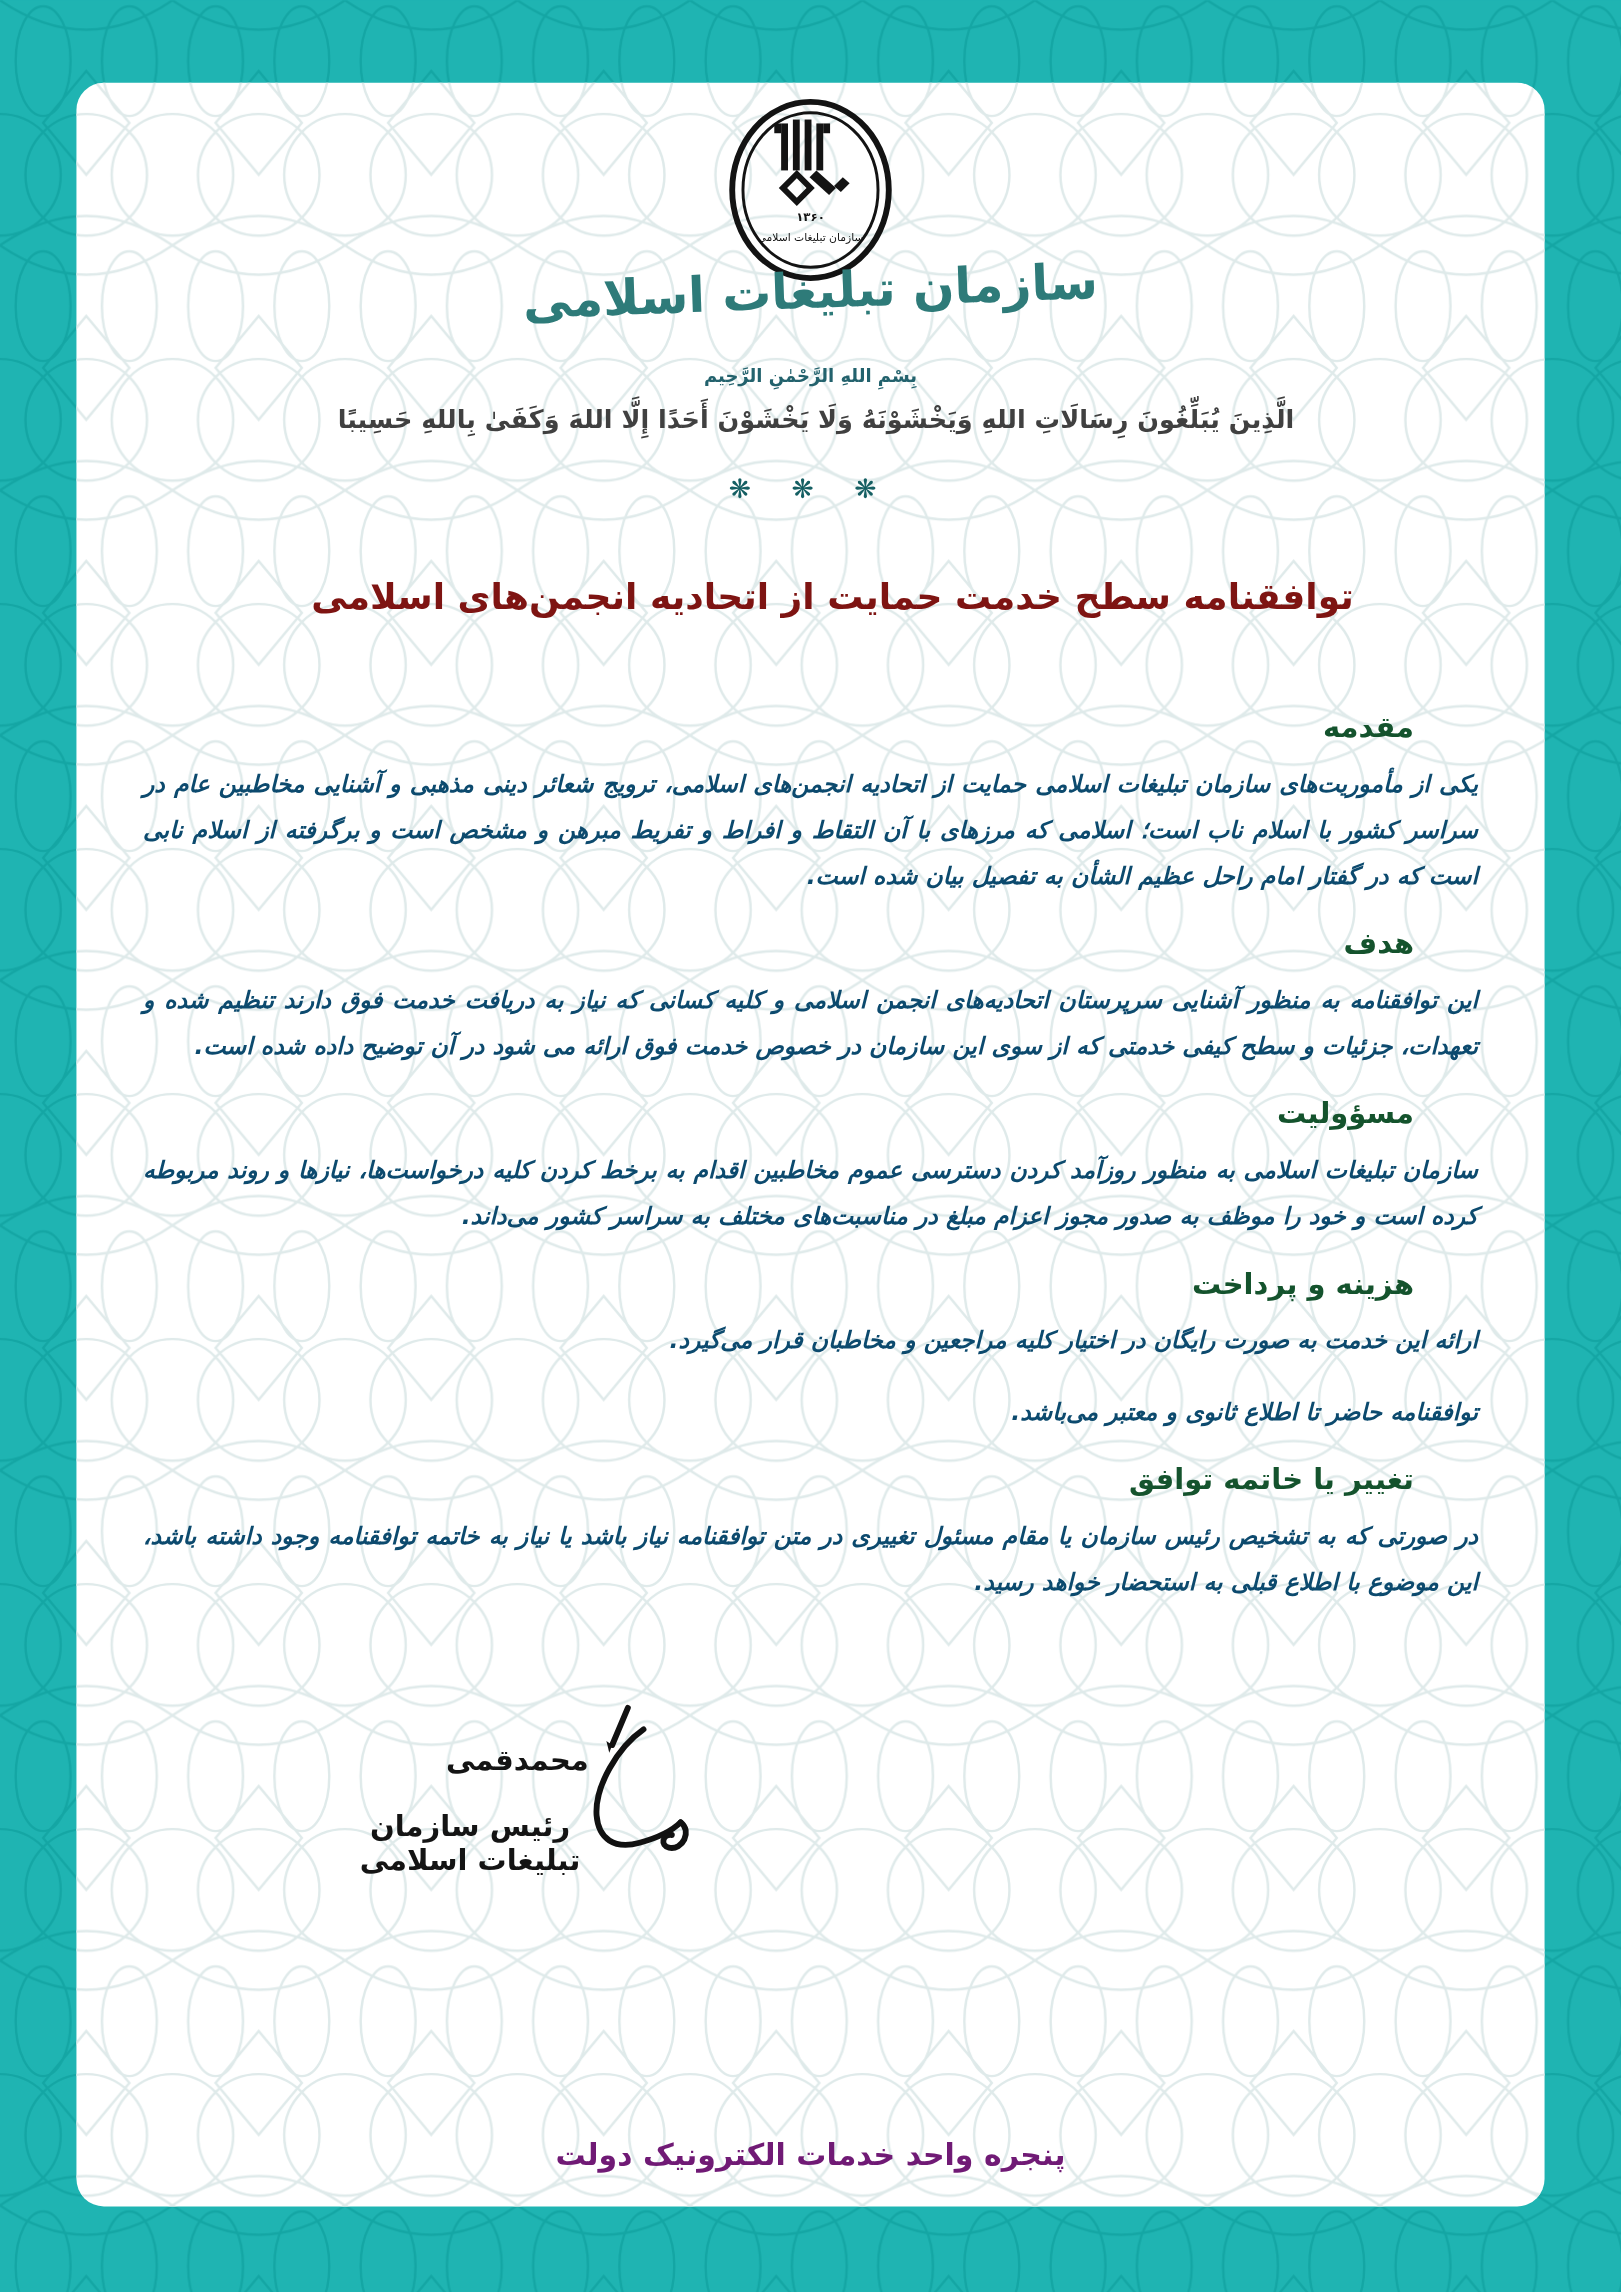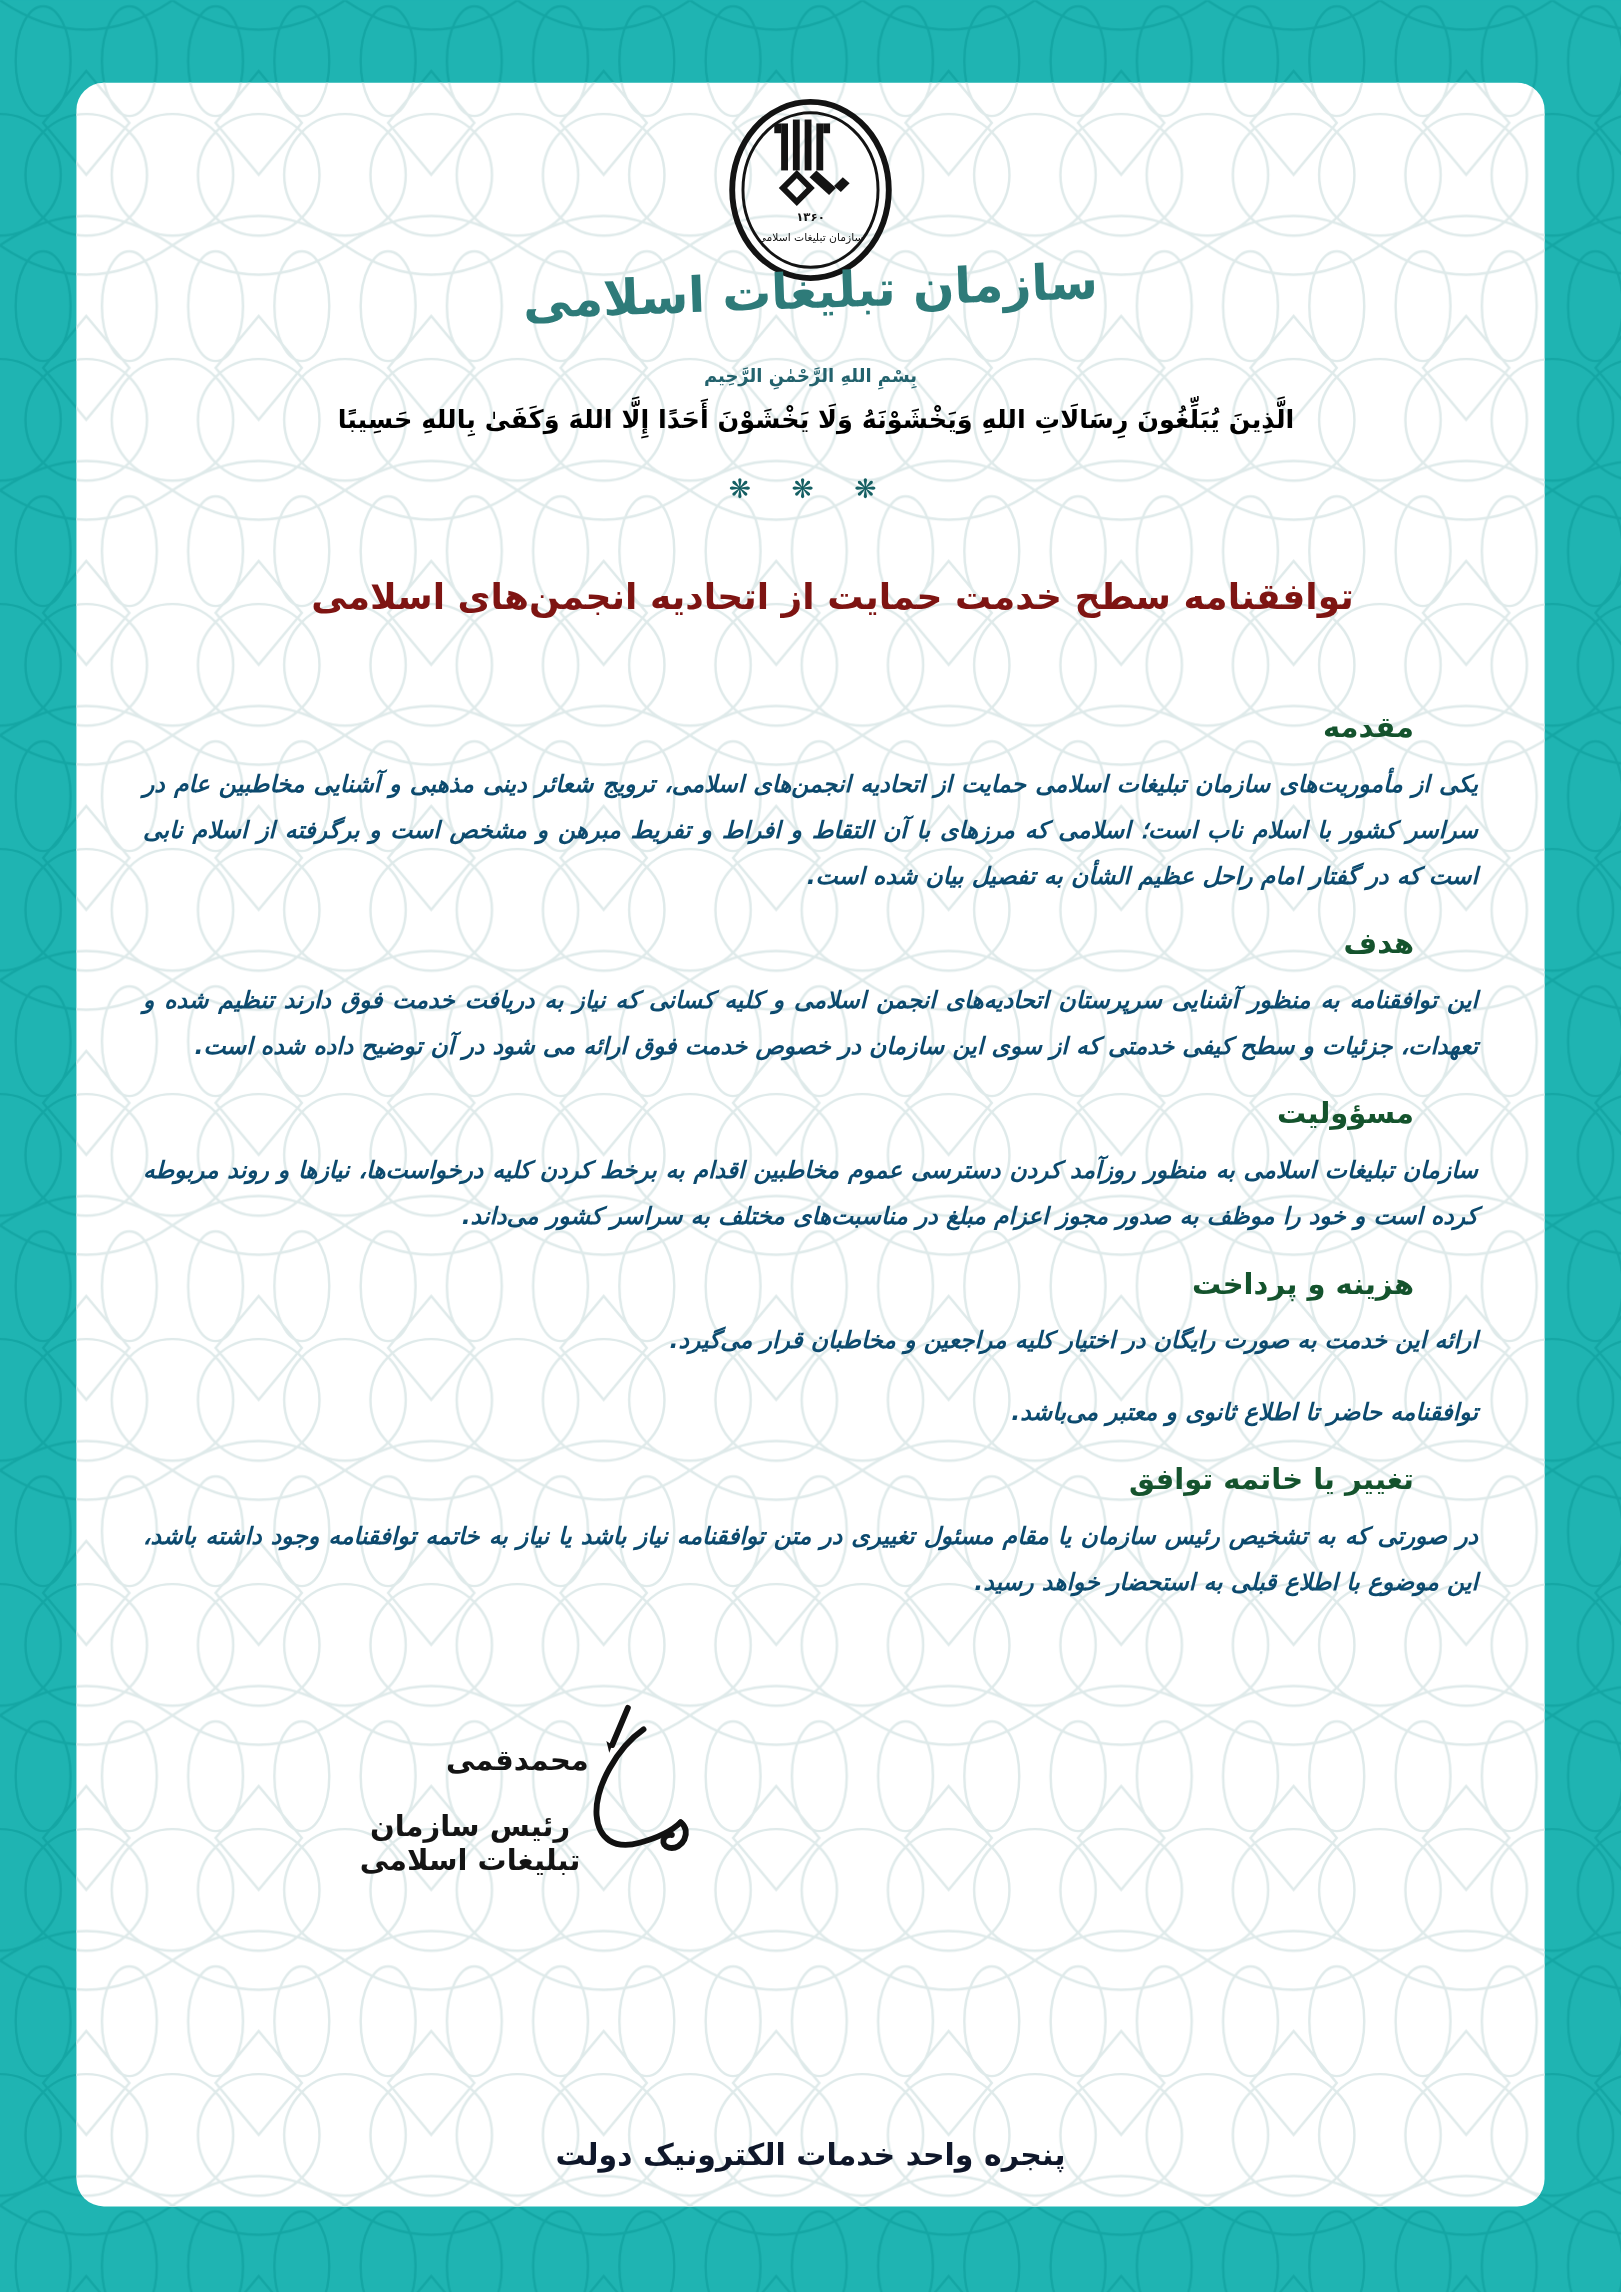--- a/index.html
+++ b/index.html
@@ -28,21 +28,21 @@
     letter-spacing:-1px;
   }
   .bismillah {
     position:absolute; top:365px; left:0; right:0;
     text-align:center;
     font-size:18px; font-weight:bold; color:#23626d;
   }
   .verse {
     position:absolute; top:404px; left:0; right:0;
     text-align:center;
-    font-size:25.5px; font-weight:bold; color:#000000;padding-left:11px;
+    font-size:25.5px; font-weight:bold; color:#404040;padding-left:11px;
   }
   .separator {
     position:absolute; top:473px; left:0; right:0;
     text-align:center;
     font-size:26.5px; font-weight:bold; color:#155f63;
     letter-spacing:15.7px;
   }
   .doc-title {
     position:absolute; top:576px; left:0; right:0;
     text-align:center;
@@ -77,21 +77,21 @@
     position:absolute; top:1809px; left:323px; width:294px;
     font-size:29px; font-weight:bold; color:#141414;
     text-align:center;
   }
   .sig-stroke { position:absolute; top:1694px; left:534px; z-index:3; }
 
   
   .footer {
     position:absolute; top:2137px; left:0; right:0;
     text-align:center;
-    font-size:30px; font-weight:bold; color:#0f172a;
+    font-size:30px; font-weight:bold; color:#701a75;
   }
 </style>
 </head>
 <body>
 
 <div class="page">
 
   <svg class="bg-svg" width="1621" height="2293" viewBox="0 0 1654 2339" aria-hidden="true">
     <defs>
       <pattern id="patTeal" width="176" height="250" patternUnits="userSpaceOnUse">

